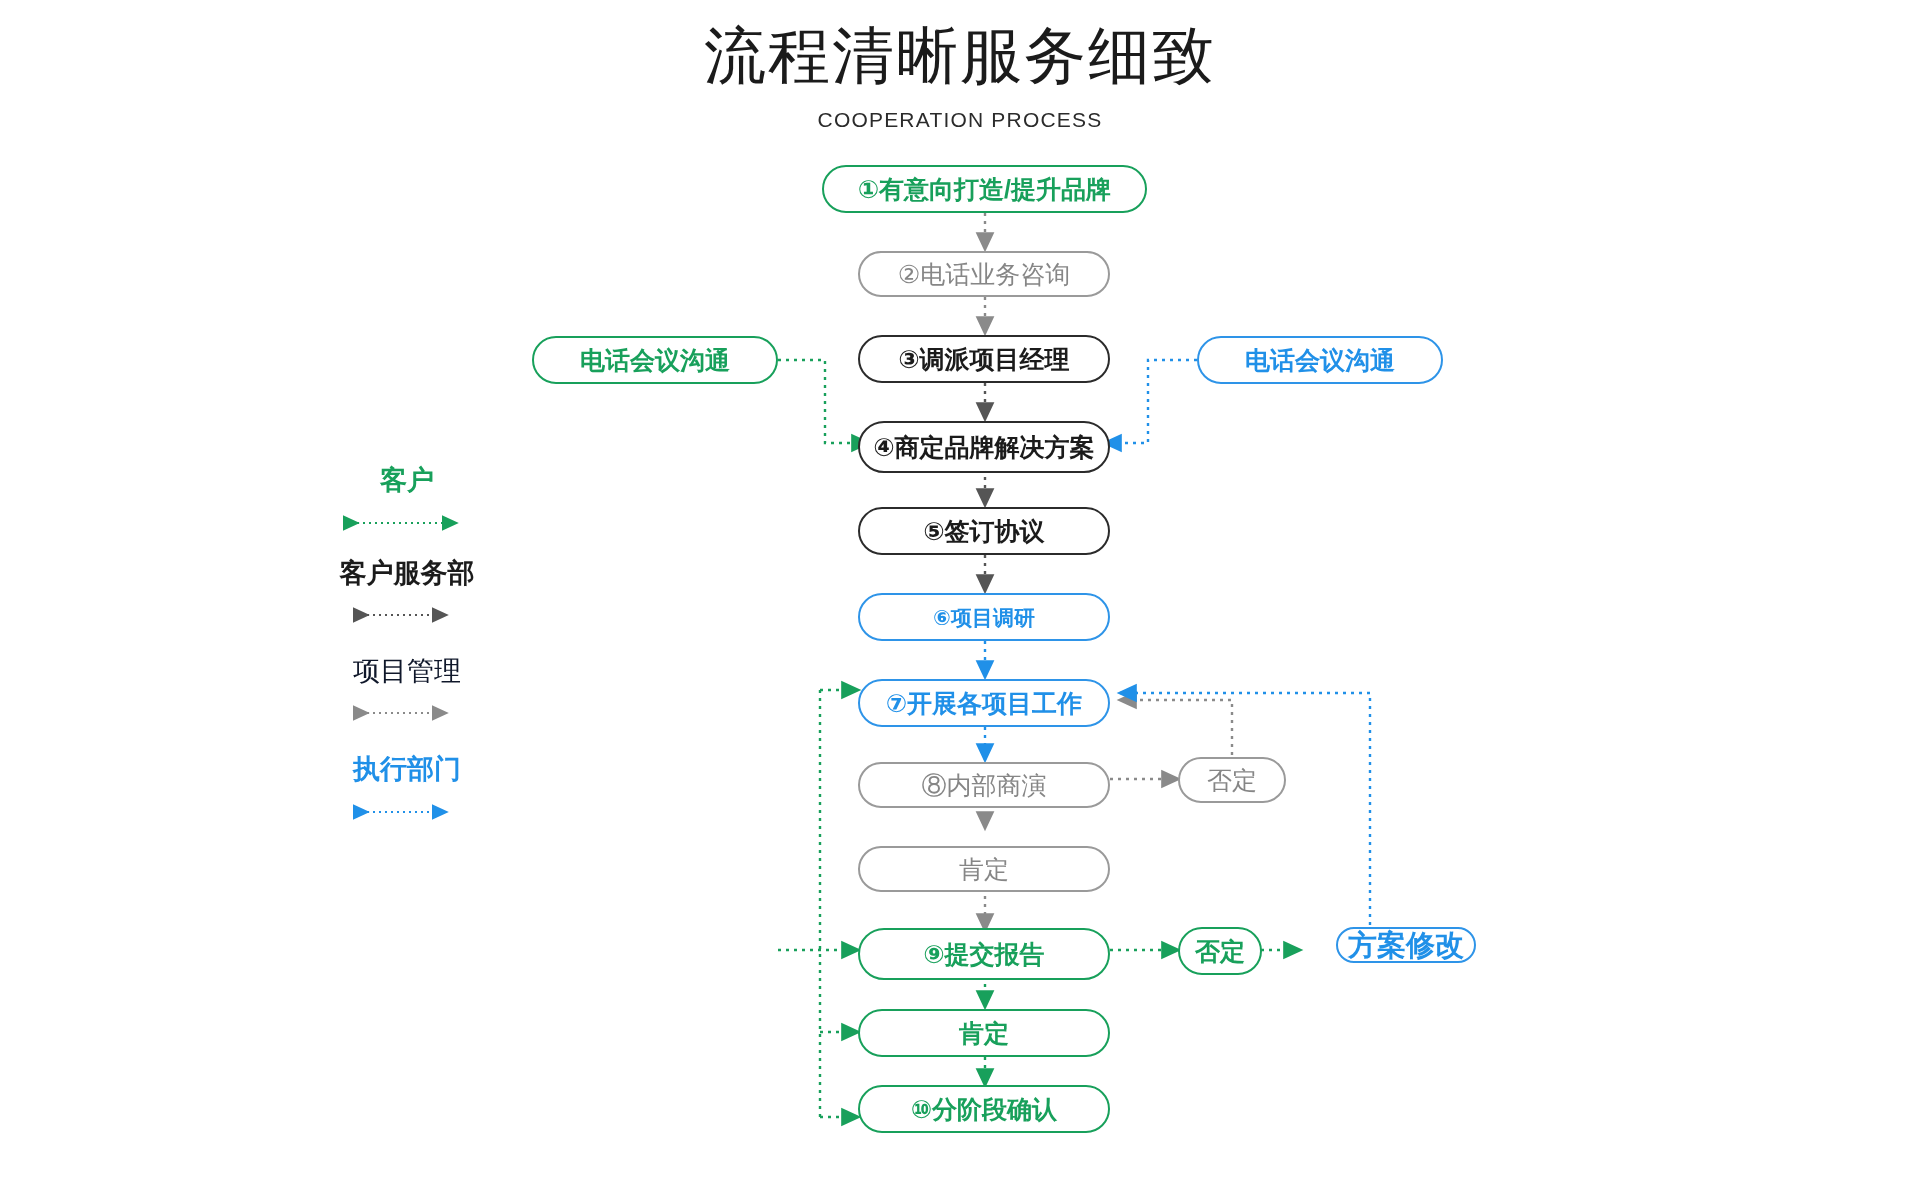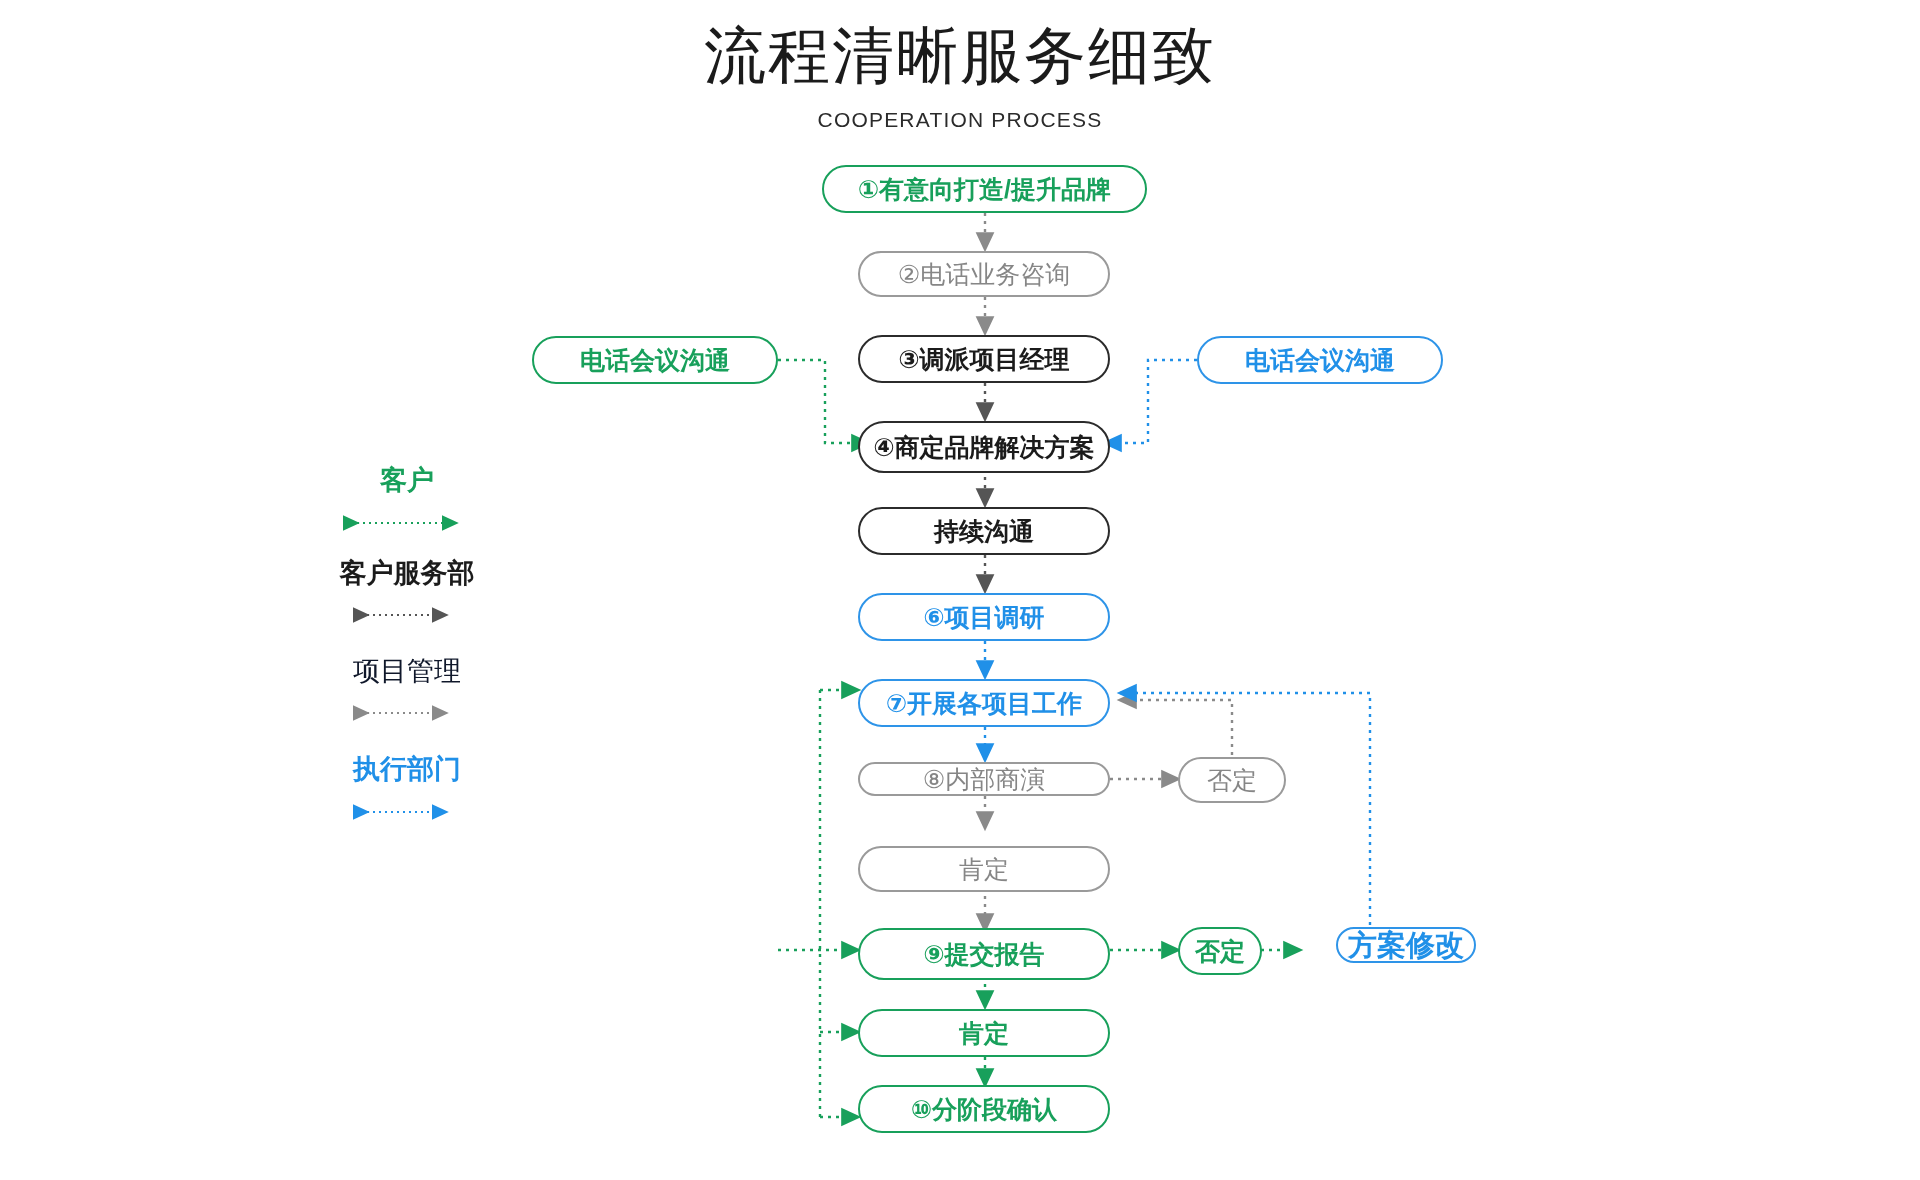--- a/index.html
+++ b/index.html
@@ -129,32 +129,32 @@
 
   <div class="node n-gray reg" style="left:858px;top:251px;width:252px;height:46px;font-size:25px;">
     <span>②电话业务咨询</span>
   </div>
 
   <div class="node n-black bold" style="left:858px;top:421px;width:252px;height:52px;font-size:25px;">
     <span>④商定品牌解决方案</span>
   </div>
 
   <div class="node n-black bold" style="left:858px;top:507px;width:252px;height:48px;font-size:25px;">
-    <span>持续沟通</span>
+    <span>⑤签订协议</span>
   </div>
 
-  <div class="node n-blue bold" style="left:858px;top:593px;width:252px;height:48px;font-size:25px;">
+  <div class="node n-blue bold" style="left:858px;top:593px;width:252px;height:48px;font-size:21px;">
     <span>⑥项目调研</span>
   </div>
 
   <div class="node n-blue bold" style="left:858px;top:679px;width:252px;height:48px;font-size:25px;">
     <span>⑦开展各项目工作</span>
   </div>
 
-  <div class="node n-gray reg" style="left:858px;top:762px;width:252px;height:34px;font-size:25px;">
+  <div class="node n-gray reg" style="left:858px;top:762px;width:252px;height:46px;font-size:25px;font-family:Liberation Serif, serif;">
     <span>⑧内部商演</span>
   </div>
 
   <div class="node n-gray reg" style="left:858px;top:846px;width:252px;height:46px;font-size:25px;">
     <span>肯定</span>
   </div>
 
   <div class="node n-green bold" style="left:858px;top:928px;width:252px;height:52px;font-size:25px;">
     <span>⑨提交报告</span>
   </div>

